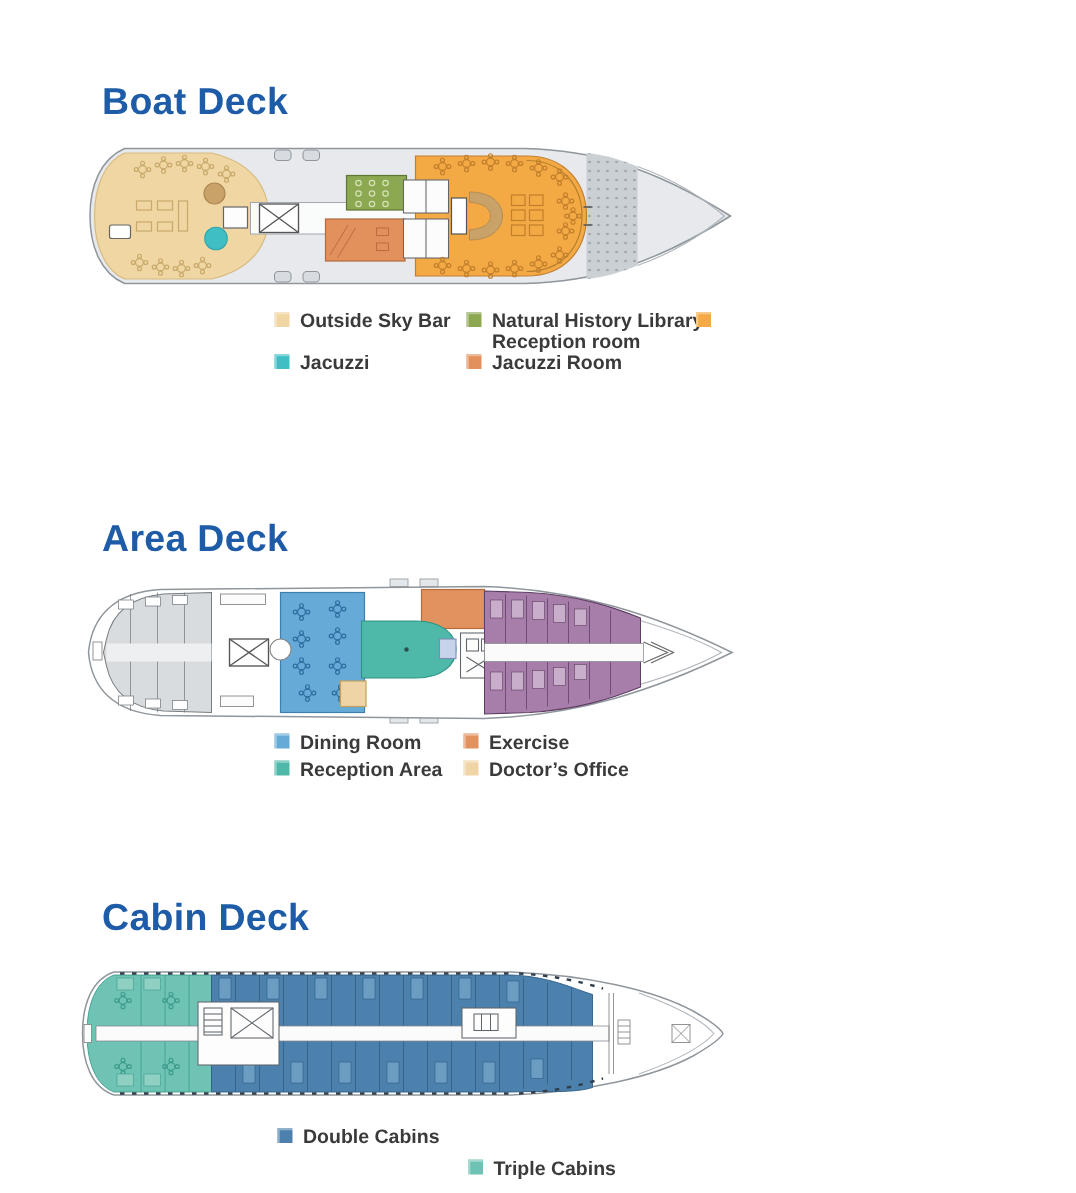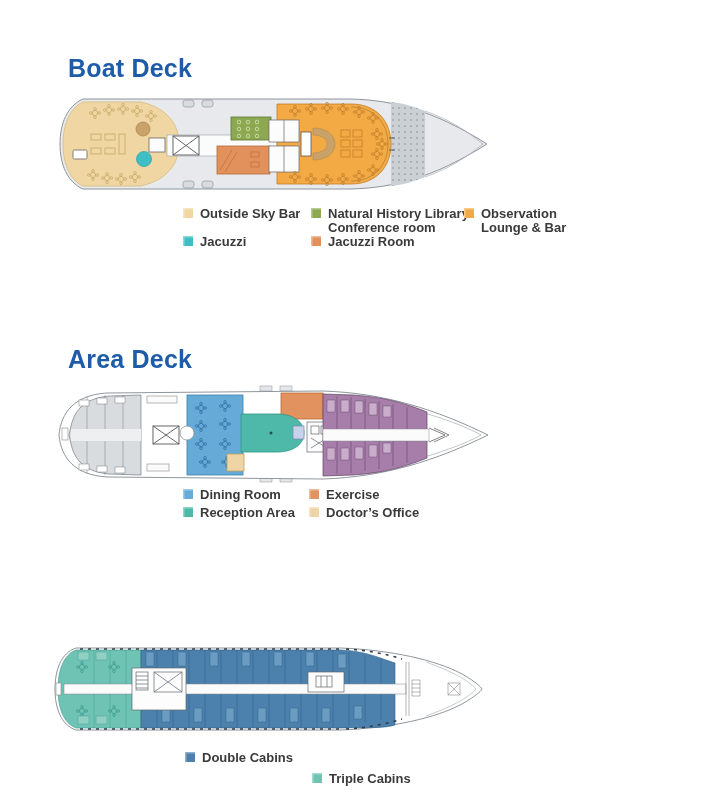--- a/index.html
+++ b/index.html
@@ -149,35 +149,31 @@
   <div class="li" style="left:183px;top:235px">
     <span class="sw" style="background-color: rgb(63, 190, 196);"></span>
     <span class="lt">
         <span>Jacuzzi</span>
       </span>
   </div>
   <div class="li" style="left:311px;top:207px">
     <span class="sw" style="background-color: rgb(140, 168, 81);"></span>
     <span class="lt">
       <span>Natural History Library</span>
-      <span>Conference room</span>
+      <span>Reception room</span>
     </span>
   </div>
   <div class="li" style="left:311px;top:235px">
     <span class="sw" style="background-color: rgb(226, 144, 92);"></span>
     <span class="lt">
         <span>Jacuzzi Room</span>
       </span>
   </div>
   <div class="li" style="left:464px;top:207px">
     <span class="sw" style="background-color: rgb(243, 169, 68);"></span>
-    <span class="lt">
-      <span>Observation</span>
-      <span>Lounge &amp; Bar</span>
-    </span>
   </div>
 
   <div class="deck-title" style="left:68px;top:345px">Area Deck</div>
 
   <svg class="plan" style="left:55px;top:384px" width="437" height="100" viewBox="0 0 437 100">
     <defs>
       <g id="mtbl">
         <circle r="2.6"></circle>
           <circle cy="-4.2" r="1.3"></circle>
           <circle cx="4.2" r="1.3"></circle>
@@ -302,20 +298,21 @@
         <span>Exercise</span>
       </span>
   </div>
   <div class="li" style="left:309px;top:506px">
     <span class="sw" style="background-color: rgb(239, 212, 166);"></span>
     <span class="lt">
         <span>Doctor’s Office</span>
       </span>
   </div>
 
+  <div class="deck-title" style="left:68px;top:598px">Cabin Deck</div>
 
   <svg class="plan" style="left:46px;top:646px" width="452" height="92" viewBox="0 0 452 92">
     <defs>
       <g id="ctbl">
         <circle r="2.6"></circle>
           <circle cy="-4.2" r="1.3"></circle>
           <circle cx="4.2" r="1.3"></circle>
         <circle cy="4.2" r="1.3"></circle>
           <circle cx="-4.2" r="1.3"></circle>
       </g>

